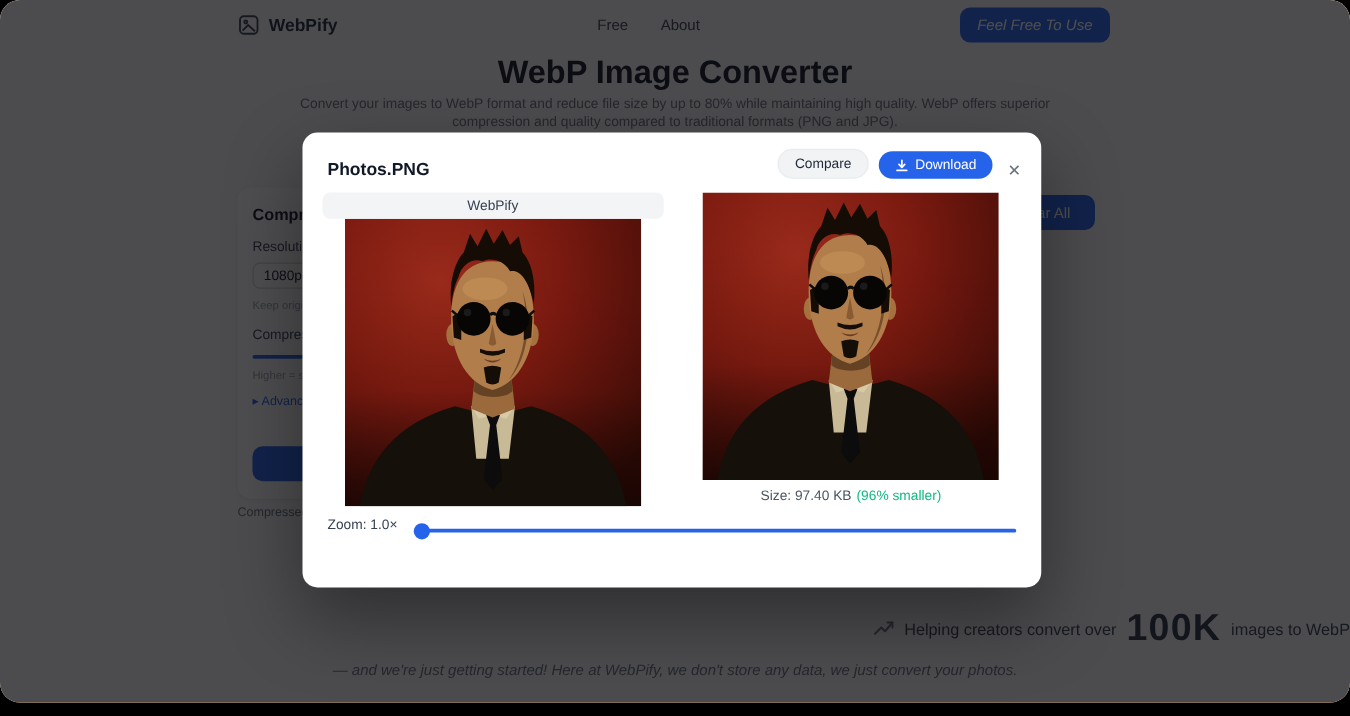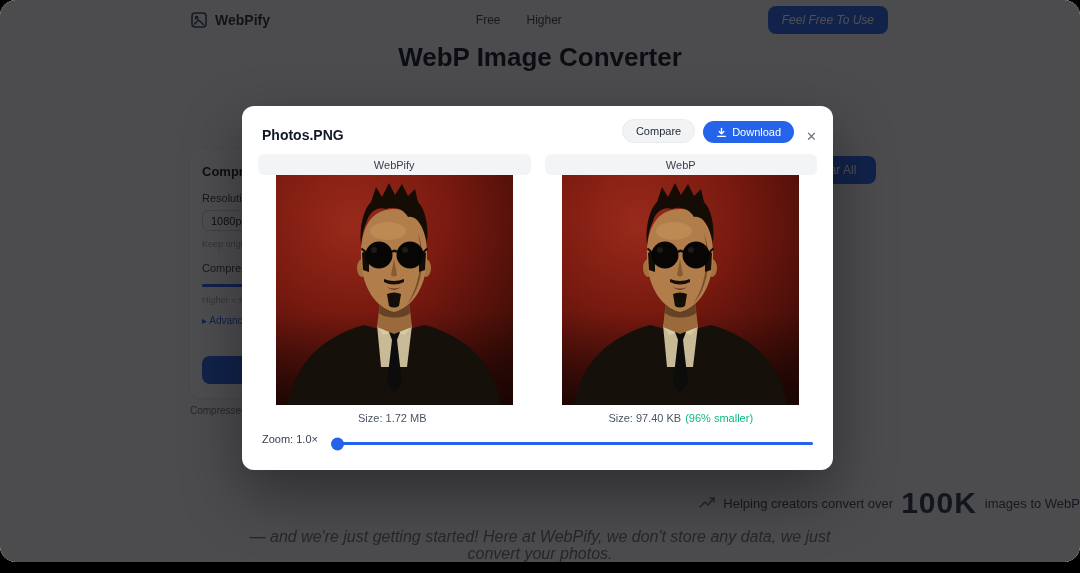--- a/index.html
+++ b/index.html
@@ -25,21 +25,21 @@
   .sc-slider { margin-top:10px; height:3px; background:#2563eb; border-radius:2px; position:relative; }
   .sc-slider .th { position:absolute; left:62%; top:50%; transform:translate(-50%,-50%); width:11px; height:11px; border-radius:50%; background:#2563eb; }
   .sc-adv { font-size:10px; color:#2563eb; margin-top:10px; cursor:pointer; }
   .sc-apply { margin-top:30px; width:100%; height:28px; background:#2563eb; border:none; border-radius:8px; color:#fff; font-size:12px; }
   .sc-note { position:absolute; left:190px; top:404px; width:232px; font-size:10px; line-height:14px; color:#6b7280; }
 
   .clear-all { position:absolute; left:792px; top:156px; width:84px; height:28px; background:#2563eb; border:none; border-radius:8px; color:#fff; font-size:12px; }
 
   .stats-line { position:absolute; top:486px; left:0; right:0; display:flex; align-items:center; justify-content:flex-end; gap:8px; font-size:13px; color:#374151; }
   .stats-count { font-size:30px; font-weight:bold; color:#2b3547; letter-spacing:1px; }
-  .tagline { position:absolute; top:528px; left:50%; transform:translateX(-50%); width:600px; text-align:center; font-size:16px; line-height:17px; font-style:italic; color:#6b7280; }
+  .tagline { position:absolute; top:528px; left:50%; transform:translateX(-50%); width:600px; text-align:center; font-size:12px; line-height:17px; font-style:italic; color:#6b7280; }
 
   
   .overlay { position:absolute; inset:0; background:rgba(10,10,12,0.72); z-index:5; }
   .modal { position:absolute; left:242px; top:106px; width:591px; height:364px; background:#fff; border-radius:12px; box-shadow:0 24px 60px rgba(0,0,0,.4); z-index:10; }
   .modal-header { display:flex; align-items:flex-end; padding:13px 16px 9px 20px; }
   .modal-title { flex:1; font-size:14px; font-weight:bold; color:#111827; }
   .compare-btn { background:#f1f3f5; border:1px solid #e9ebee; border-radius:15px; font-size:11px; color:#1f2937; padding:5px 13px; margin-right:8px; }
   .download-btn { display:inline-flex; align-items:center; gap:5px; background:#2563eb; border:none; border-radius:15px; font-size:11px; color:#fff; padding:5px 13px; margin-right:12px; }
   .close-x { font-size:13px; color:#6b7280; cursor:pointer; line-height:1; }
 
@@ -85,26 +85,27 @@
           <svg width="18" height="18" viewBox="0 0 18 18" fill="none" stroke="#374151" stroke-width="1.5">
             <rect x="2" y="2" width="14" height="14" rx="3"></rect>
             <circle cx="6.6" cy="6.6" r="1.2"></circle>
             <path d="M4 13.5 L8.5 9 L14 14"></path>
           </svg>
         </span>
         <span>WebPify</span>
       </div>
       <div class="nav">
         <span>Free</span>
-        <span>Higher</span>
+        <span>About</span>
       </div>
       <button class="cta-btn">Feel Free To Use</button>
     </div>
 
     <div class="hero-title">WebP Image Converter</div>
+    <div class="hero-sub">Convert your images to WebP format and reduce file size by up to 80% while maintaining high quality. WebP offers superior compression and quality compared to traditional formats (PNG and JPG).</div>
 
     <div class="settings-card">
       <div class="sc-title">Compression Settings</div>
       <div class="sc-label">Resolution</div>
       <div class="sc-select">
         <span>1080p</span>
         <span>▾</span>
       </div>
       <div class="sc-hint">Keep original resolution</div>
       <div class="sc-label">Compression Level</div>
@@ -180,27 +181,23 @@
             <path d="M89.5,77 L85.5,73.5" stroke="#0d0d0d" stroke-width="2"></path>
             <path d="M147.5,77 L151.5,73.5" stroke="#0d0d0d" stroke-width="2"></path>
             <circle cx="98" cy="75" r="3" fill="rgba(210,210,220,0.10)"></circle>
             <circle cx="129" cy="75" r="3" fill="rgba(210,210,220,0.10)"></circle>
             <path d="M118,84 L115,100 Q118,103 121,100 Z" fill="rgba(60,25,8,0.35)"></path>
             <path d="M108,104 Q118,108 128,104 L128,107 Q118,112 108,107 Z" fill="#150d07"></path>
             <path d="M111,112 Q118,115 125,112 Q118,118 111,112 Z" fill="rgba(90,40,25,0.8)"></path>
             <path d="M111,119 Q118,116 125,119 L123,131 Q118,134 113,131 Z" fill="#150d07"></path>
           </svg>
         </div>
-        <div class="panel-caption">
-          <span>Size: 1.72 MB</span><span class="badge-green"></span>
-        </div>
       </div>
 
       <div class="panel">
-        <div class="panel-header">WebP</div>
         <div class="panel-image">
           <svg width="237" height="230" viewBox="0 0 237 230">
             <rect width="237" height="230" fill="url(#pg-bg)"></rect>
             <rect width="237" height="230" fill="url(#pg-vig)"></rect>
             <path d="M12,230 C18,192 42,163 88,150 L118,158 L149,150 C195,163 219,192 225,230 Z" fill="#16100a"></path>
             <path d="M101,150 L118,157 L136,150 L131,192 L105,192 Z" fill="#c9ba97"></path>
             <path d="M101,150 L110,147 L118,157 L107,160 Z" fill="#d8caa6"></path>
             <path d="M136,150 L127,147 L118,157 L129,160 Z" fill="#d8caa6"></path>
             <path d="M113,157 L124,157 L121,165 L126,208 L118,217 L111,208 L116,165 Z" fill="#0c0c0c"></path>
             <path d="M104,126 L133,126 L136,152 L118,159 L101,152 Z" fill="#9a6a3c"></path>

